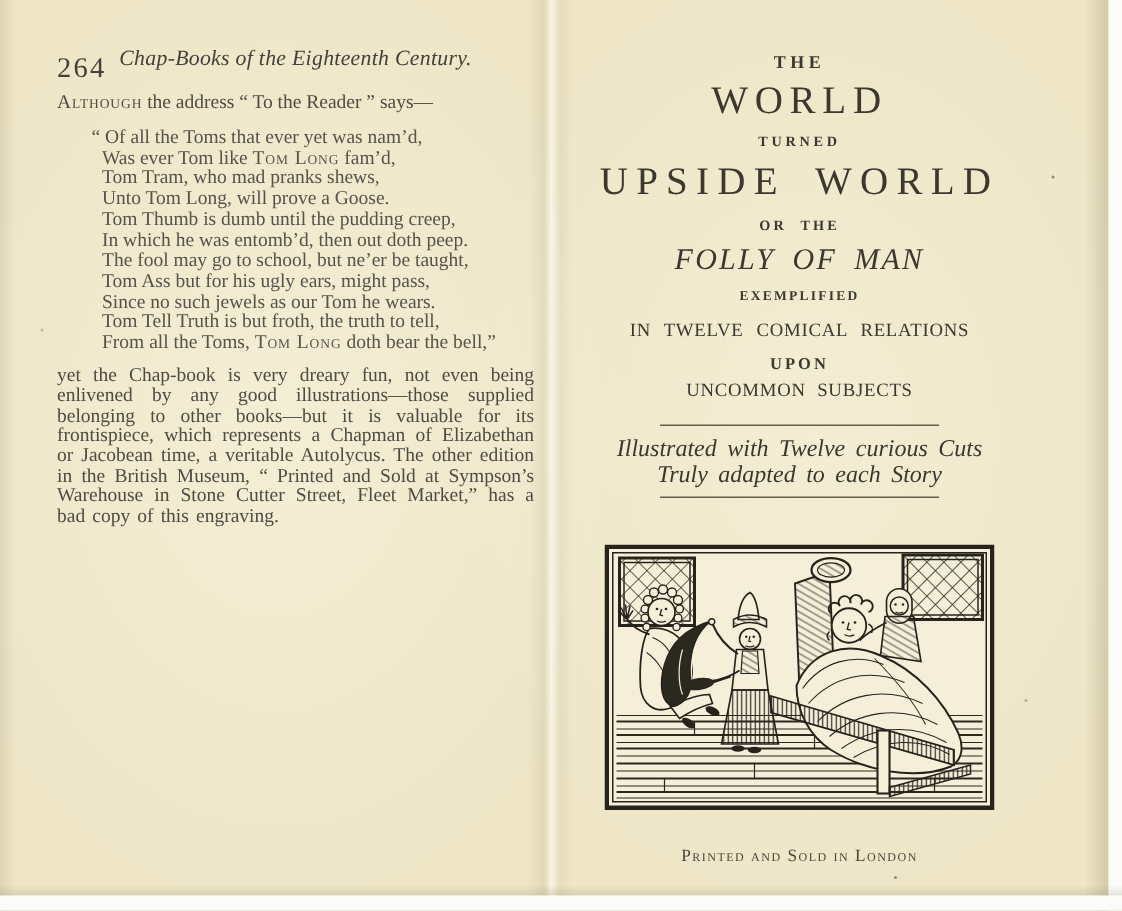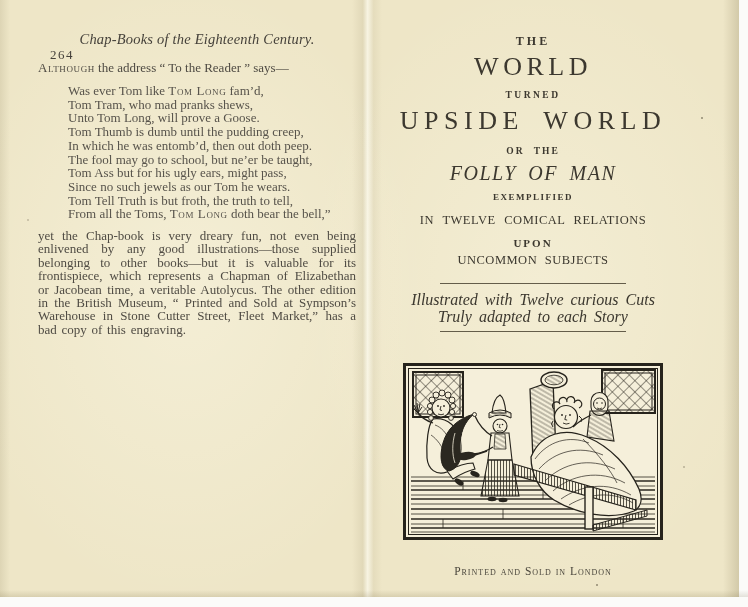--- a/index.html
+++ b/index.html
@@ -27,21 +27,21 @@
   .speck.s1 { left:701px; top:117px; width:2px; height:2px; }
   .speck.s2 { left:596px; top:584px; width:2px; height:2px; }
   .speck.s3 { left:683px; top:466px; width:2px; height:2px; opacity:.6; }
   .speck.s4 { left:27px;  top:219px; width:2px; height:2px; opacity:.5; }
 
   .sc { font-variant:small-caps; letter-spacing:0.6px; }
 
   
   .page-left { position:absolute; left:38px; top:31px; width:318px; font-size:13px; }
   .header-row { position:relative; height:15px; }
-  .pageno { position:absolute; left:0; top:16px; font-size:13px; letter-spacing:1.5px; color:#45413a;margin-left:12px; }
+  .pageno { position:absolute; left:0; top:4px; font-size:19px; letter-spacing:1.5px; color:#45413a; }
   .running-title { text-align:center; font-style:italic; font-size:14.5px; color:#45413a; letter-spacing:0.2px; }
   .intro { margin:15px 0 0 0; line-height:14px; }
   .poem { margin:9px 0 0 30px; line-height:13.7px; color:#57534b; }
   .pline { white-space:nowrap; }
   .pline.first { text-indent:-7px; }
   .para { margin:8px 0 0 0; line-height:13.4px; text-align:justify; word-spacing:1.5px; }
 
   
   .page-right { position:absolute; left:403px; top:0; width:260px; height:521px; color:#3c382f; }
   .t-line { position:absolute; left:50%; transform:translateX(-50%); white-space:nowrap; }
@@ -70,20 +70,21 @@
 
   <div class="page-left">
     <div class="header-row">
       <span class="pageno">264</span>
       <div class="running-title">Chap-Books of the Eighteenth Century.</div>
     </div>
 
     <p class="intro"><span class="sc">Although</span><span> the address “ To the Reader ” says—</span></p>
 
     <div class="poem">
+      <div class="pline first"><span>“ Of all the Toms that ever yet was nam’d,</span></div>
       <div class="pline"><span>Was ever Tom like </span><span class="sc">Tom Long</span><span> fam’d,</span></div>
       <div class="pline"><span>Tom Tram, who mad pranks shews,</span></div>
       <div class="pline"><span>Unto Tom Long, will prove a Goose.</span></div>
       <div class="pline"><span>Tom Thumb is dumb until the pudding creep,</span></div>
       <div class="pline"><span>In which he was entomb’d, then out doth peep.</span></div>
       <div class="pline"><span>The fool may go to school, but ne’er be taught,</span></div>
       <div class="pline"><span>Tom Ass but for his ugly ears, might pass,</span></div>
       <div class="pline"><span>Since no such jewels as our Tom he wears.</span></div>
       <div class="pline"><span>Tom Tell Truth is but froth, the truth to tell,</span></div>
       <div class="pline"><span>From all the Toms, </span><span class="sc">Tom Long</span><span> doth bear the bell,”</span></div>

